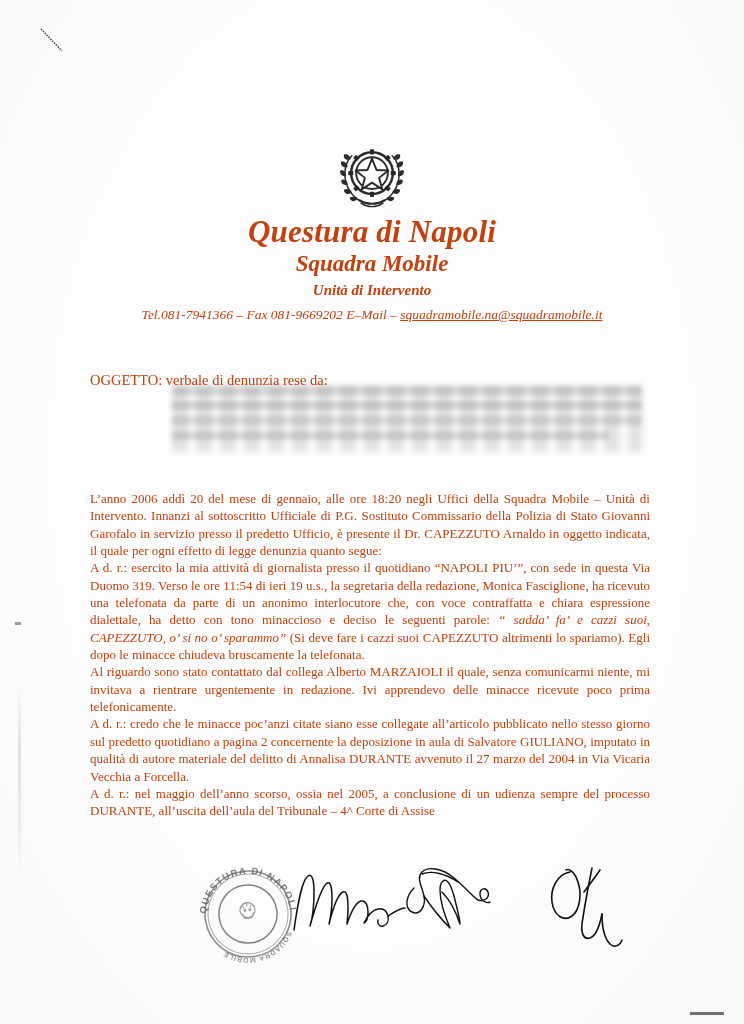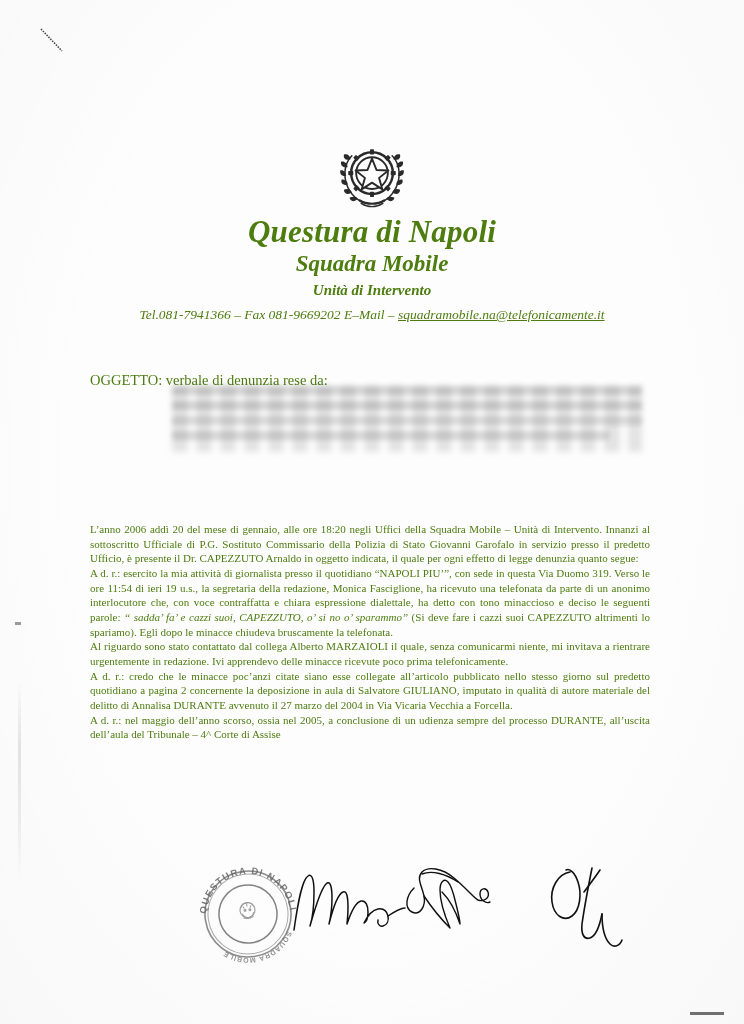--- a/index.html
+++ b/index.html
@@ -9,21 +9,21 @@
   }
   body {
     font-family: "Liberation Serif", "DejaVu Serif", serif;
   }
   #page {
     position: relative;
     width: 744px;
     height: 1024px;
     background: #fdfdfd;
     overflow: hidden;
-    color: #4d7c0f;
+    color: #c2410c;
   }
   
   #paper-grain {
     position: absolute;
     inset: 0;
     background:
       radial-gradient(ellipse at 50% 45%, rgba(255,255,255,0) 55%, rgba(0,0,0,0.018) 100%);
     pointer-events: none;
   }
   #scan-streak-left {
@@ -138,25 +138,24 @@
     filter: blur(3px);
     mix-blend-mode: multiply;
     pointer-events: none;
   }
 
   #body-text {
     position: absolute;
     left: 90px;
     top: 490px;
     width: 560px;
-    font-size: 11px;
+    font-size: 13px;
     line-height: 1.335;
     text-align: justify;
     text-justify: inter-word;
-    margin-top: 32px;
   }
   #body-text p {
     margin: 0;
   }
   .threat {
     font-weight: normal;
     font-style: italic;
   }
 
   
@@ -251,21 +250,21 @@
         </g>
 
         <path d="M50 26 L56.2 41.6 L72.8 42.3 L59.8 52.6 L64.4 68.6 L50 59.2 L35.6 68.6 L40.2 52.6 L27.2 42.3 L43.8 41.6 Z" fill="#ffffff" stroke="#2a2a2a" stroke-width="2.6" stroke-linejoin="round"></path>
       </svg>
     </div>
 
     <div class="lh-line1">Questura di Napoli</div>
     <div class="lh-line2">Squadra Mobile</div>
     <div class="lh-line3">Unità di Intervento</div>
     <div class="lh-contact">
-      <span>Tel.081-7941366 – Fax 081-9669202 E–Mail – </span><span class="email">squadramobile.na@telefonicamente.it</span>
+      <span>Tel.081-7941366 – Fax 081-9669202 E–Mail – </span><span class="email">squadramobile.na@squadramobile.it</span>
     </div>
   </div>
 
   <div id="oggetto">
     <span>OGGETTO:</span>
     <span>verbale di denunzia rese da:</span>
   </div>
 
   <div id="redacted">
     <div class="redacted-line l1"></div>

